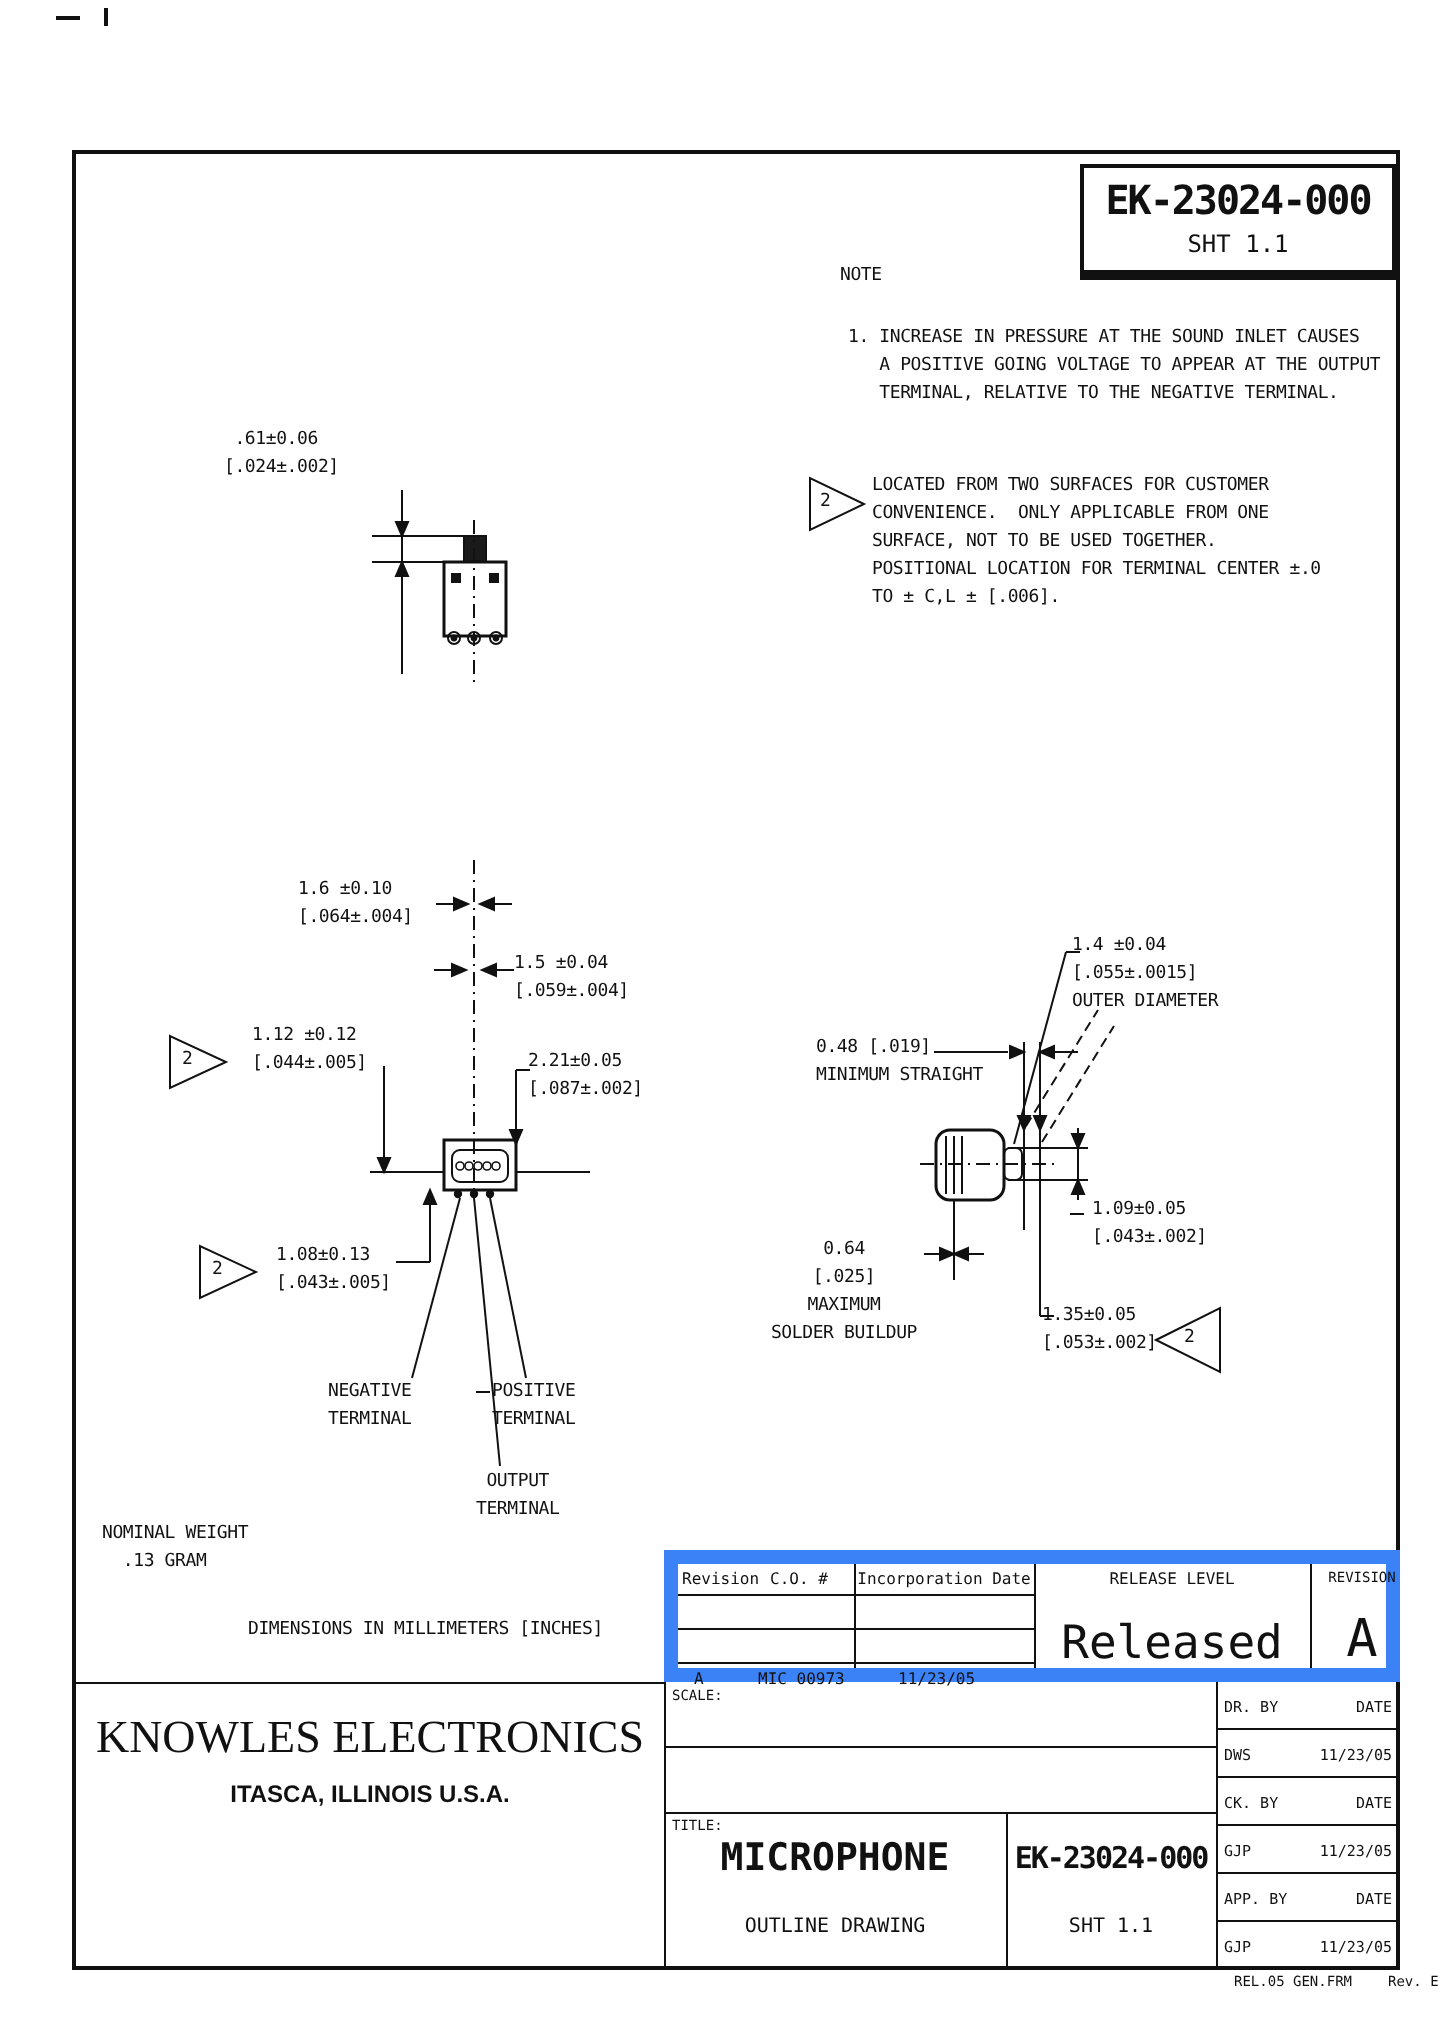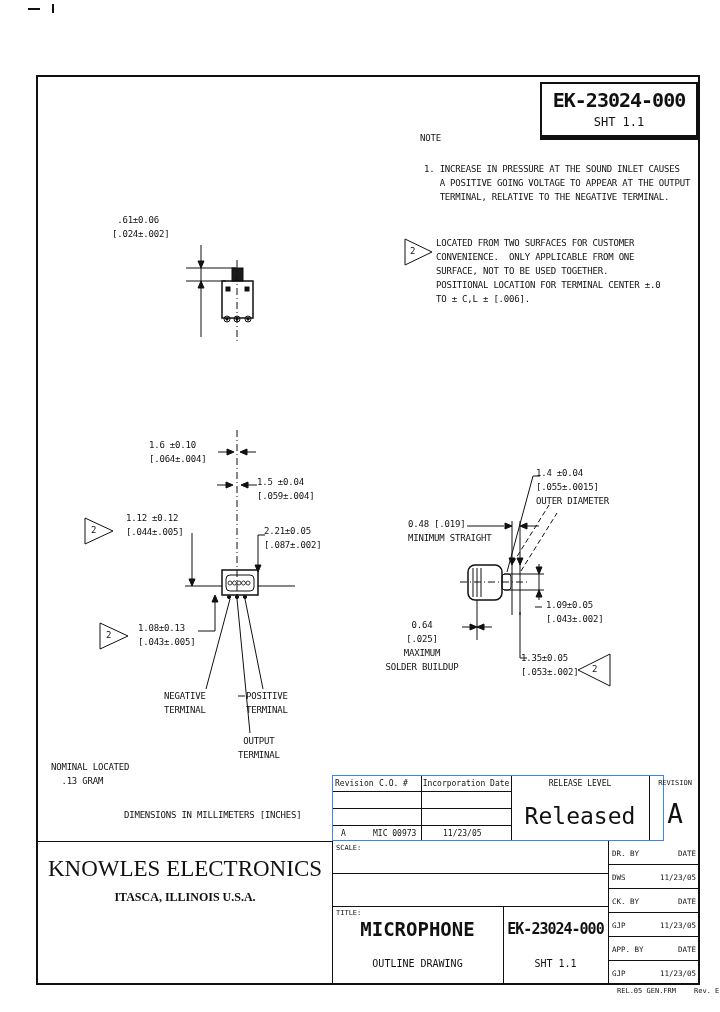--- a/index.html
+++ b/index.html
@@ -12,21 +12,21 @@
   .annc{text-align:center;}
   .flagnum{position:absolute;font:9px "DejaVu Sans Mono",monospace;color:#111;}
   .bline{position:absolute;background:#111;}
   .celllabel{position:absolute;font:7px "DejaVu Sans Mono",monospace;color:#111;}
   #frame{position:absolute;left:36px;top:75px;width:664px;height:910px;border:2px solid #111;}
   #docbox{position:absolute;left:540px;top:82px;width:158px;height:58px;border:2px solid #111;
           border-bottom-width:5px;text-align:center;}
   #docbox .num{font:bold 20px/26px "DejaVu Sans Mono",monospace;letter-spacing:-1px;margin-top:3px;}
   #docbox .sht{font:12px/18px "DejaVu Sans Mono",monospace;}
   
-  #revtable{position:absolute;left:332px;top:775px;width:332px;height:66px;border:1px solid #3b82f6;}
+  #revtable{position:absolute;left:332px;top:775px;width:368px;height:66px;border:7px solid #3b82f6;}
   #revtable .hdr{position:absolute;top:0;height:15px;font:8px/15px "DejaVu Sans Mono",monospace;text-align:center;}
   #revtable .big{font:23px/50px "DejaVu Sans Mono",monospace;text-align:center;}
   
   .tb-label{font:7px "DejaVu Sans Mono",monospace;}
   .signrow{position:absolute;left:608px;width:92px;height:24px;font:7.5px/11px "DejaVu Sans Mono",monospace;}
   .signrow .l{position:absolute;left:4px;top:7px;}
   .signrow .r{position:absolute;right:4px;top:7px;}
   .tick{position:absolute;background:#111;}
   .footnote{position:absolute;font:7px "DejaVu Sans Mono",monospace;color:#111;padding-left:32px;}
 </style>
@@ -193,21 +193,21 @@
   <div class="ann" style="left:521px;top:652px;">1.35±0.05
 [.053±.002]</div>
   <div class="flagnum" style="left:592px;top:664px;">2</div>
 
   <div class="ann" style="left:164px;top:690px;">NEGATIVE
 TERMINAL</div>
   <div class="ann" style="left:246px;top:690px;">POSITIVE
 TERMINAL</div>
   <div class="ann" style="left:238px;top:735px;"> OUTPUT
 TERMINAL</div>
-  <div class="ann" style="left:51px;top:761px;">NOMINAL LOCATED
+  <div class="ann" style="left:51px;top:761px;">NOMINAL WEIGHT
   .13 GRAM</div>
   <div class="ann" style="left:124px;top:809px;">DIMENSIONS IN MILLIMETERS [INCHES]</div>
 
   <div id="revtable">
     <div class="bline" style="left:88px;top:0;width:1px;height:100%;"></div>
     <div class="bline" style="left:178px;top:0;width:1px;height:100%;"></div>
     <div class="bline" style="left:316px;top:0;width:1px;height:100%;"></div>
     <div class="bline" style="left:0;top:15px;width:178px;height:1px;"></div>
     <div class="bline" style="left:0;top:32px;width:178px;height:1px;"></div>
     <div class="bline" style="left:0;top:49px;width:178px;height:1px;"></div>
@@ -224,21 +224,21 @@
   </div>
 
   <div class="bline" style="left:38px;top:841px;width:294px;height:1px;"></div>
   <div class="bline" style="left:332px;top:841px;width:1px;height:144px;"></div>
   <div class="bline" style="left:608px;top:841px;width:1px;height:144px;"></div>
   <div class="bline" style="left:503px;top:906px;width:1px;height:79px;"></div>
   <div class="bline" style="left:332px;top:873px;width:276px;height:1px;"></div>
   <div class="bline" style="left:332px;top:906px;width:276px;height:1px;"></div>
 
   <div class="abs" style="left:38px;top:856px;width:294px;text-align:center;font-family:'Liberation Serif',serif;font-weight:normal;font-size:23px;">KNOWLES ELECTRONICS</div>
-  <div class="abs" style="left:38px;top:890px;width:294px;text-align:center;font-family:Liberation Serif, serif;font-weight:bold;font-size:12px;">ITASCA, ILLINOIS U.S.A.</div>
+  <div class="abs" style="left:38px;top:890px;width:294px;text-align:center;font-family:Liberation Sans, sans-serif;font-weight:bold;font-size:12px;">ITASCA, ILLINOIS U.S.A.</div>
 
   <div class="tb-label abs" style="left:336px;top:844px;">SCALE:</div>
   <div class="tb-label abs" style="left:336px;top:909px;">TITLE:</div>
   <div class="abs" style="left:332px;top:918px;width:171px;text-align:center;font-size:19px;font-weight:bold;">MICROPHONE</div>
   <div class="abs" style="left:332px;top:958px;width:171px;text-align:center;font-size:10px;">OUTLINE DRAWING</div>
   <div class="abs" style="left:503px;top:920px;width:105px;text-align:center;font-size:15px;font-weight:bold;letter-spacing:-1px;">EK-23024-000</div>
   <div class="abs" style="left:503px;top:958px;width:105px;text-align:center;font-size:10px;">SHT 1.1</div>
 
   <div class="signrow" style="top:841px;border-bottom:1px solid #111;">
     <span class="l">DR. BY</span>

